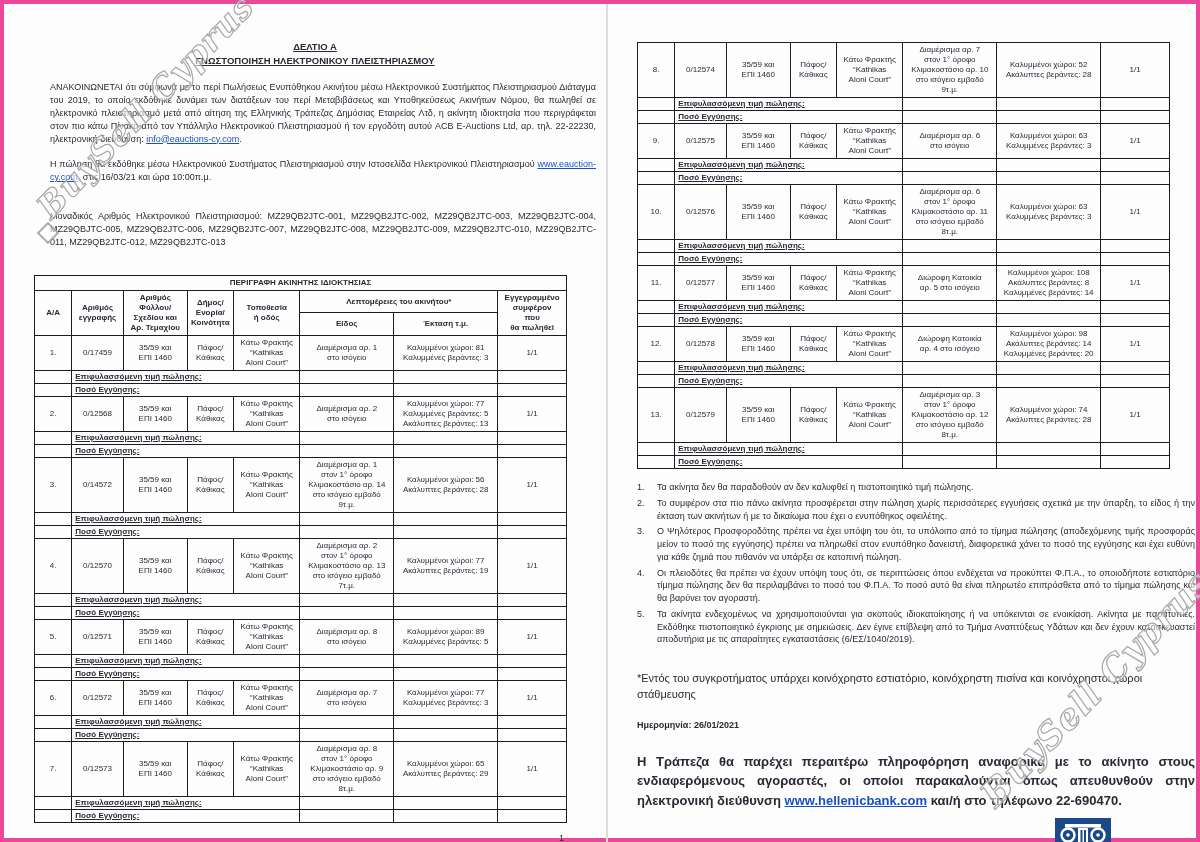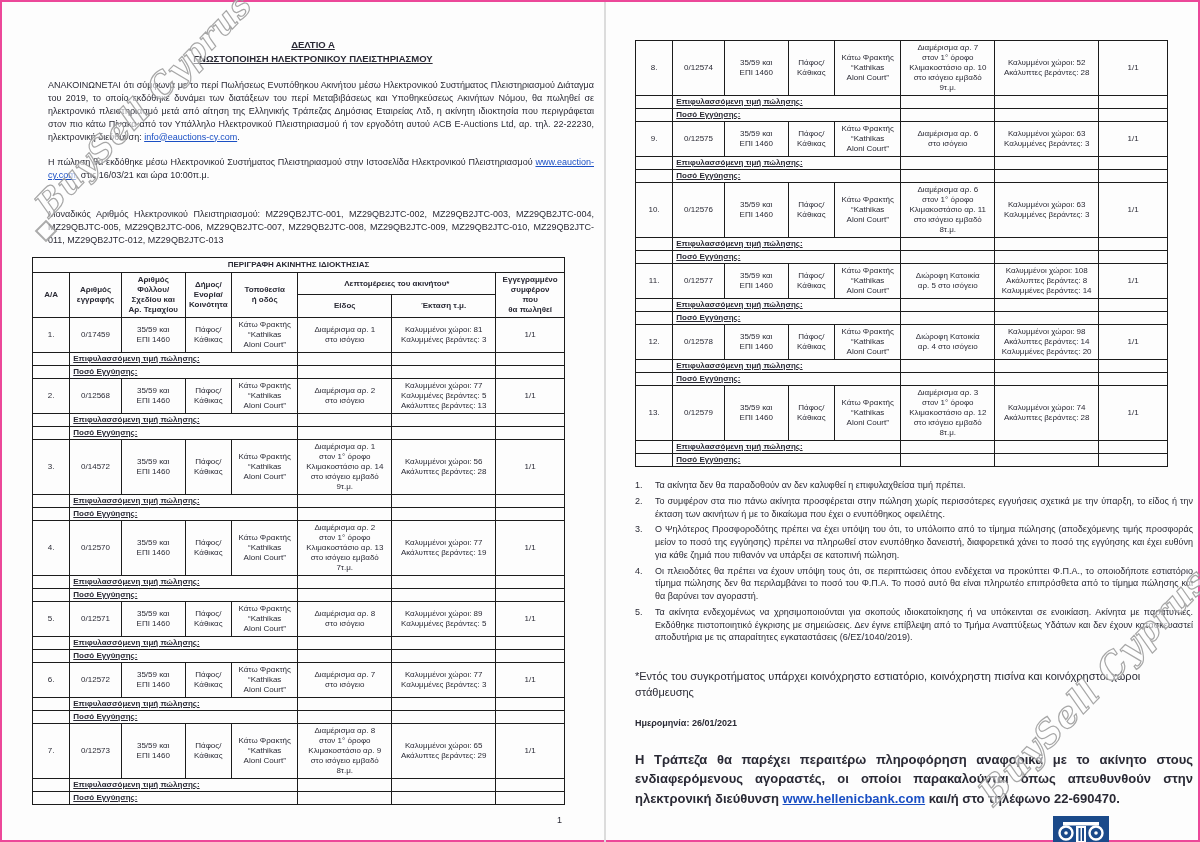--- a/index.html
+++ b/index.html
@@ -1,39 +1,39 @@
 <!DOCTYPE html>
 <html><head>
 <meta charset="utf-8">
 <style>
   * { margin:0; padding:0; box-sizing:border-box; }
   html,body { width:1200px; height:842px; background:#ffffff; overflow:hidden;
     font-family:"Liberation Sans", sans-serif; color:#2a2a35; }
   #canvas { position:relative; width:1200px; height:842px; background:#fdfdfd;
-    border:2px solid #ec4899; }
+    border:4px solid #ec4899; }
   .page-sep { position:absolute; left:602px; top:0; width:2px; height:842px;
     background:#dcdcdc; }
 
   
   .page1 { position:absolute; left:30px; top:36px; width:562px; }
   .page2 { position:absolute; left:633px; top:38px; width:558px; }
 
   
   .titleblock { text-align:center; font-weight:bold; font-size:9.5px; line-height:1.5; }
   .titleblock .t { text-decoration:underline; }
   .t3 { display:block; margin-top:2px; }
   .para { margin-top:12px; font-size:9px; line-height:1.45; text-align:justify;margin-left:16px; }
   .para-ids { margin-top:26px; }
   .doclink { color:#1a4fc4; text-decoration:underline; cursor:pointer; }
   .pagenum1 { text-align:right; padding-right:32px; margin-top:10px; font-size:9px; }
   .pagenum2 { text-align:right; padding-right:36px; margin-top:6px; font-size:9px; }
 
   
   table.proptable { border-collapse:collapse; width:533px; table-layout:fixed;
-    font-size:8px; line-height:1.25; margin-top:10px; }
+    font-size:8px; line-height:1.25; margin-top:26px; }
   .page2 table.proptable { margin-top:0; }
   .proptable th, .proptable td { border:1px solid #1c1c1c; padding:2px 3px;
     text-align:center; vertical-align:middle; word-wrap:break-word; }
   .proptable th { font-weight:bold; }
   .tbl-title { font-weight:bold; padding:1px 2px; }
   .pre { white-space:pre-line; }
   .subrow td { height:12px; padding:1px 3px; }
   .subrow .lbl { text-align:left; font-weight:bold;text-decoration:underline; }
 
   
@@ -560,21 +560,21 @@
     <td></td>
     <td></td>
     <td></td>
   </tr>
 </tbody>
     </table>
 
     <div class="notes">
   <div class="note">
     <span class="note-num">1.</span>
-    <span class="note-text">Τα ακίνητα δεν θα παραδοθούν αν δεν καλυφθεί η επιφυλαχθείσα τιμή πρέπει.</span>
+    <span class="note-text">Τα ακίνητα δεν θα παραδοθούν αν δεν καλυφθεί η πιστοποιητικό τιμή πώλησης.</span>
   </div>
 
   <div class="note">
     <span class="note-num">2.</span>
     <span class="note-text">Το συμφέρον στα πιο πάνω ακίνητα προσφέρεται στην πώληση χωρίς περισσότερες εγγυήσεις σχετικά με την ύπαρξη, το είδος ή την έκταση των ακινήτων ή με το δικαίωμα που έχει ο ενυπόθηκος οφειλέτης.</span>
   </div>
 
   <div class="note">
     <span class="note-num">3.</span>
     <span class="note-text">Ο Ψηλότερος Προσφοροδότης πρέπει να έχει υπόψη του ότι, το υπόλοιπο από το τίμημα πώλησης (αποδεχόμενης τιμής προσφοράς μείον το ποσό της εγγύησης) πρέπει να πληρωθεί στον ενυπόθηκο δανειστή, διαφορετικά χάνει το ποσό της εγγύησης και έχει ευθύνη για κάθε ζημιά που πιθανόν να υπάρξει σε κατοπινή πώληση.</span>

